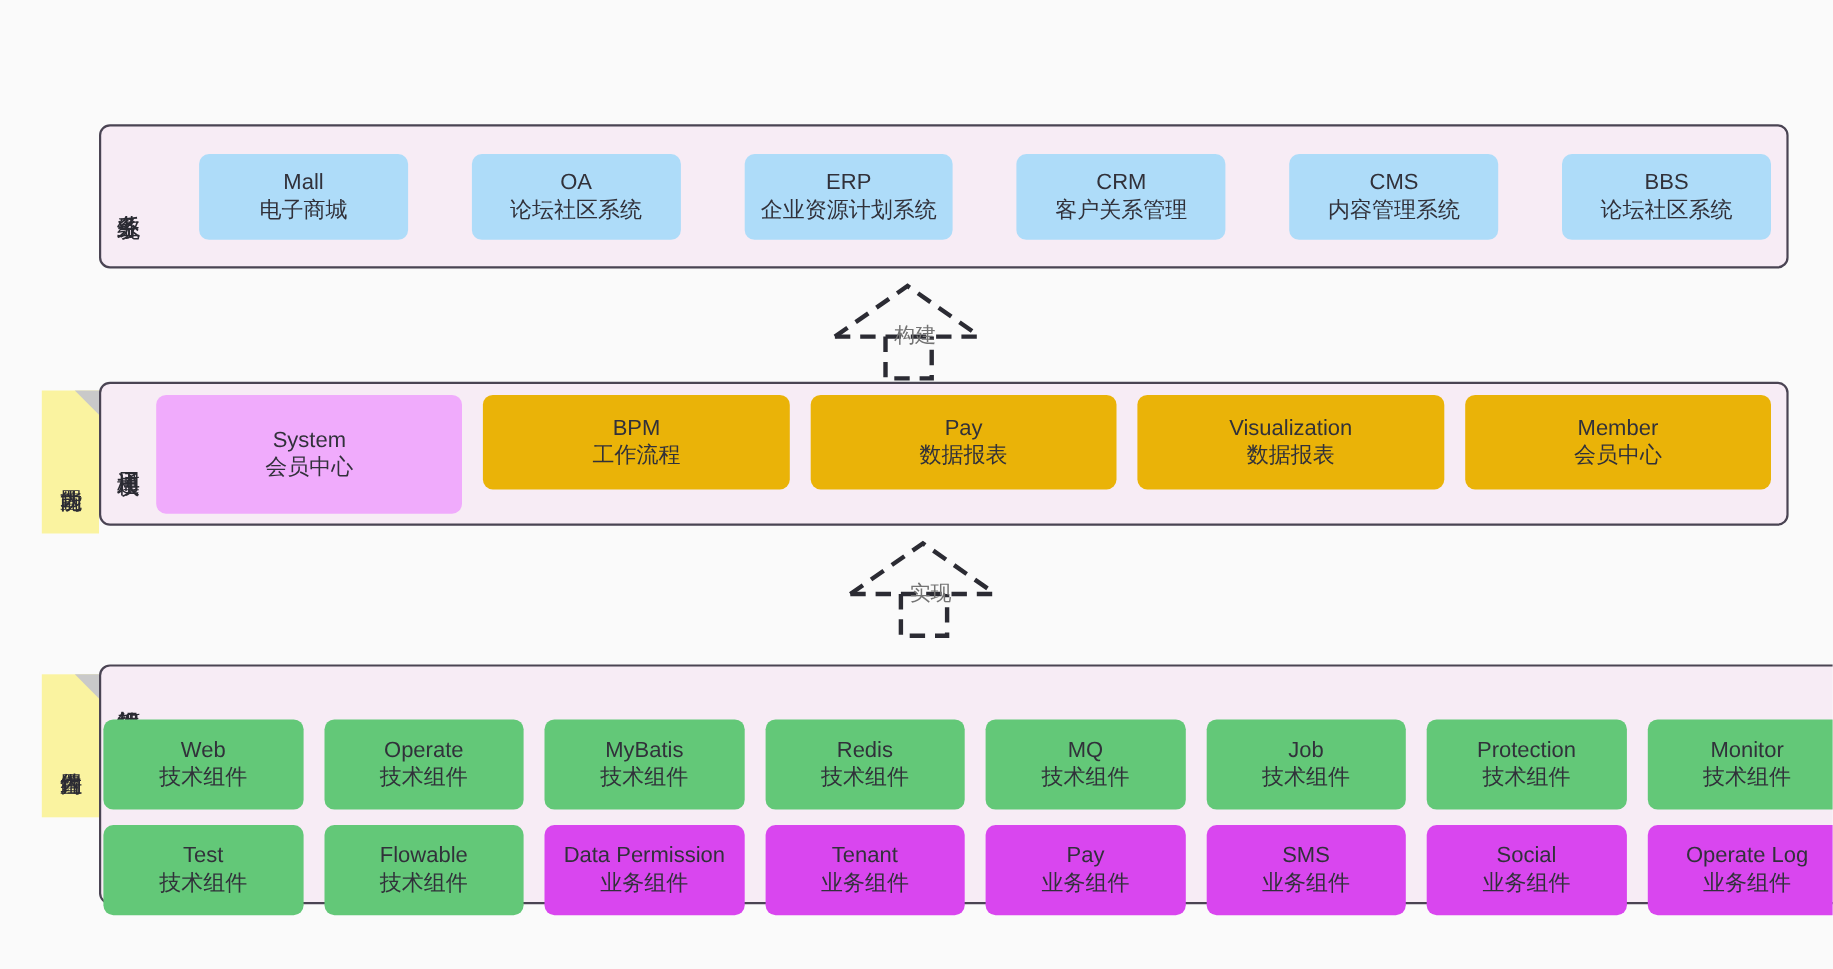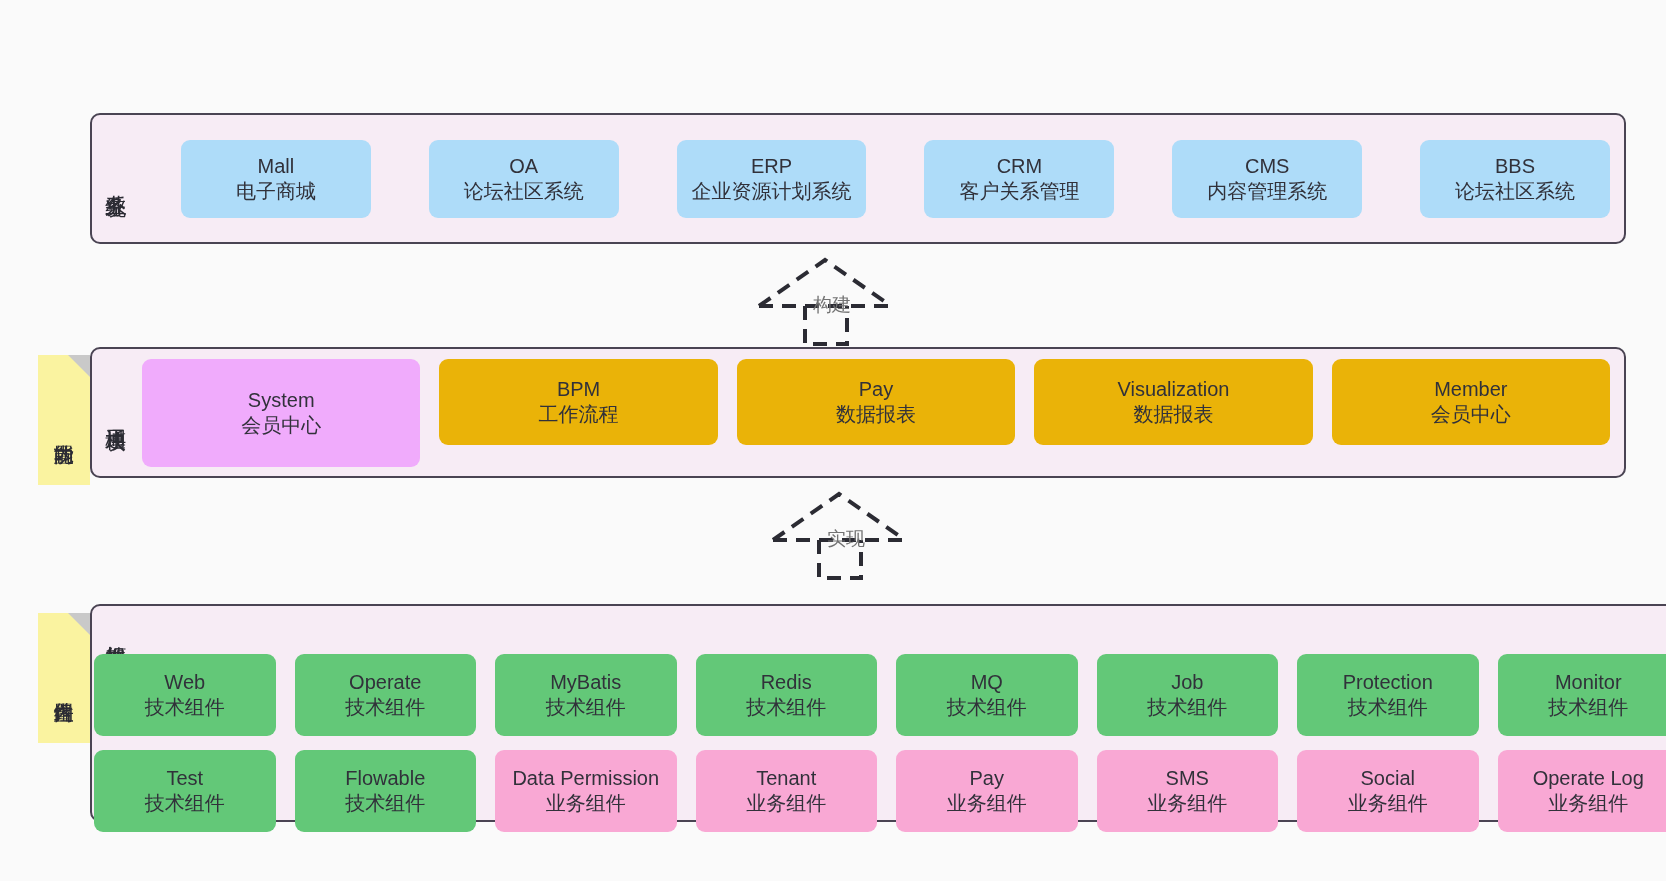--- a/index.html
+++ b/index.html
@@ -70,21 +70,21 @@
     padding: 4px 6px;
     min-width: 0;
   }
   .node .t-en { white-space: normal; }
   .node .t-cn { white-space: nowrap; }
 
   .n-blue  { background: #aedcf9; height: 78px; margin-left: 39px; }
   .n-red   { background: #f0abfc; height: 108px; }
   .n-pink  { background: #eab308; height: 86px; }
   .n-green { background: #63c878; height: 82px; }
-  .n-lgreen{ background: #f9a8d4; height: 82px; }
+  .n-lgreen{ background: #d946ef; height: 82px; }
 
   
   .note {
     position: absolute;
     background: #faf3a0;
     width: 52px;
     display: flex;
     align-items: center;
     justify-content: center;
     font-size: 20px;

